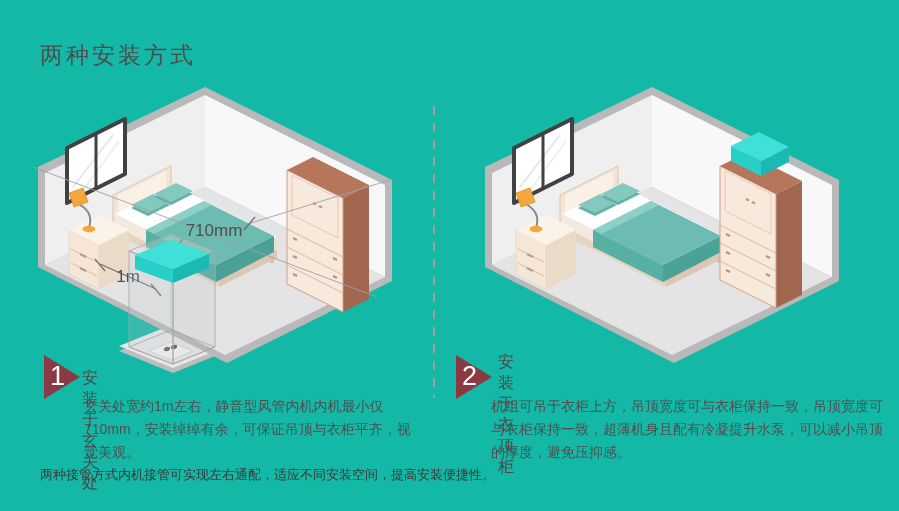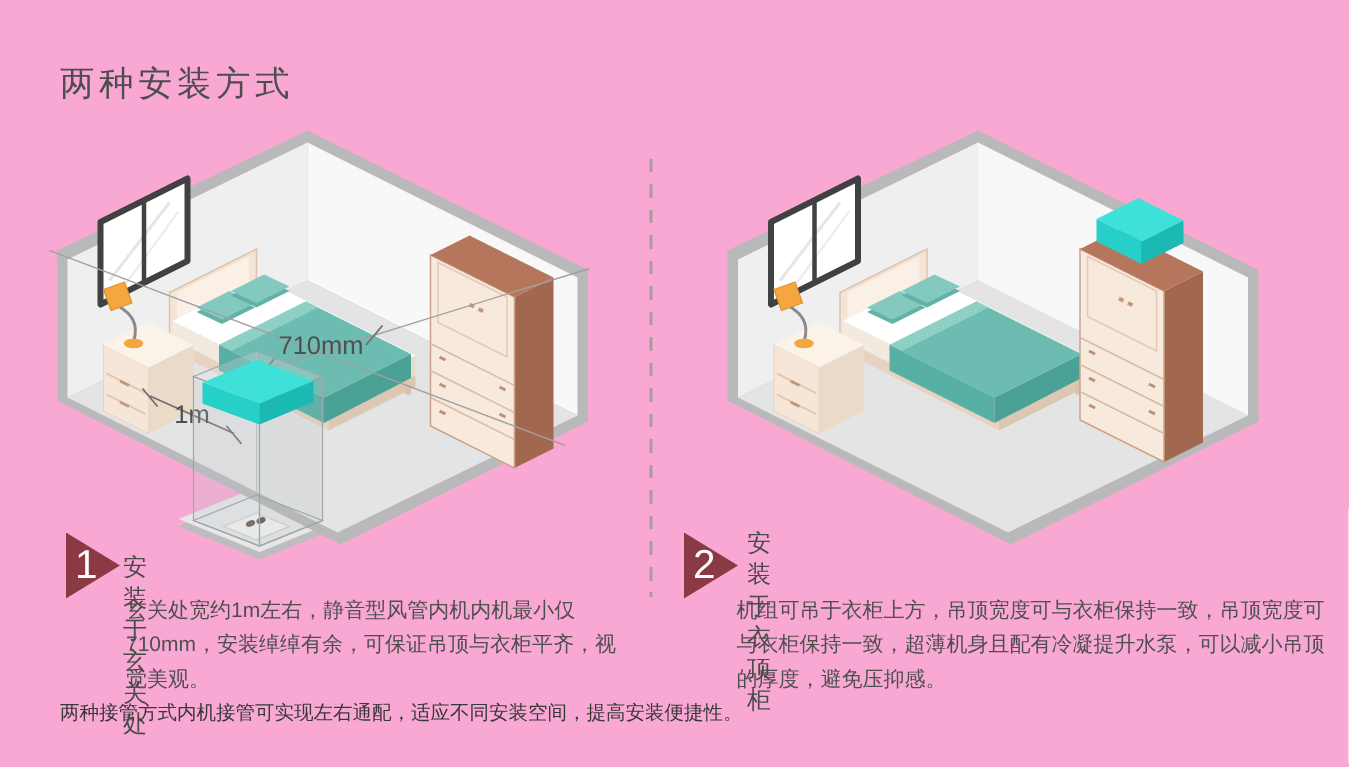--- a/index.html
+++ b/index.html
@@ -1,16 +1,16 @@
 <!DOCTYPE html>
 <html><head>
 <meta charset="utf-8">
 <style>
   html,body{margin:0;padding:0;background:#ffffff;}
-  .canvas{position:relative;width:899px;height:511px;background:#f9a8d4;overflow:hidden;
+  .canvas{position:relative;width:899px;height:511px;background:#14b8a6;overflow:hidden;
           font-family:"Liberation Sans","DejaVu Sans",sans-serif;}
   .page-title{position:absolute;left:40px;top:40px;font-size:23px;letter-spacing:3px;
               color:#4d4d4d;font-weight:500;}
   .room-svg{position:absolute;}
   #room1{left:25px;top:83px;}
   #room2{left:472px;top:83px;}
   .divider{position:absolute;left:433px;top:106px;width:2px;height:292px;
            background:repeating-linear-gradient(to bottom,#a79b9e 0 9px,transparent 9px 17px);}
   .section{position:absolute;}
   .marker{position:absolute;width:36px;height:44px;background:#8b3a44;

